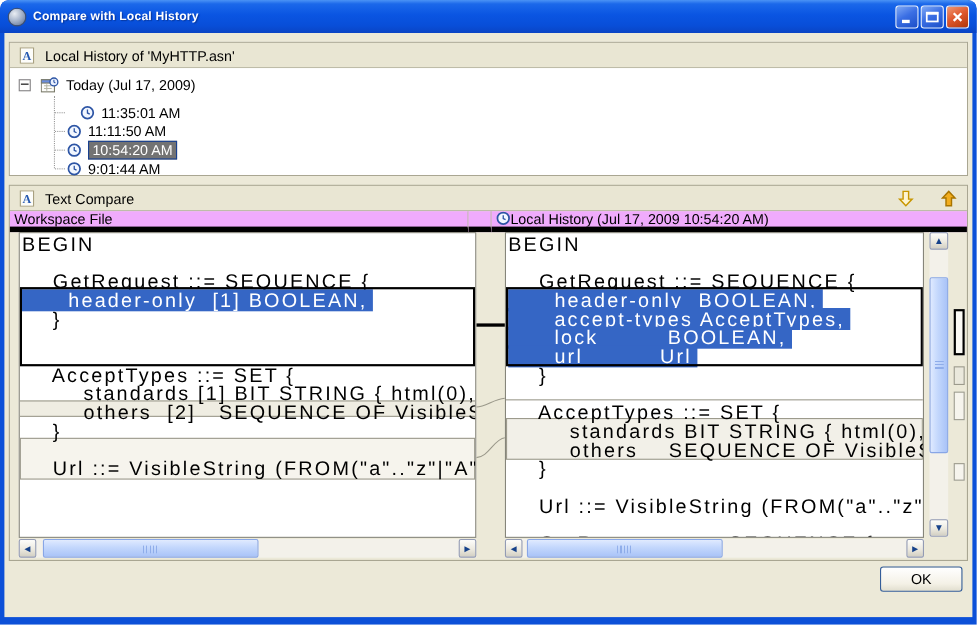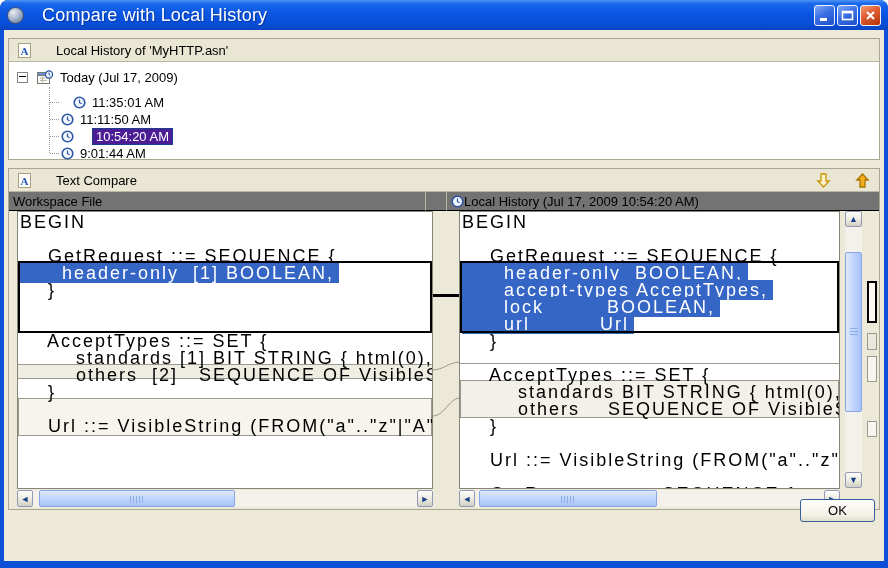--- a/index.html
+++ b/index.html
@@ -5,50 +5,50 @@
   html,body{margin:0;padding:0;background:#fff;}
   .win{position:relative;width:888px;height:568px;background:#0c50d8;overflow:hidden;
        border-radius:8px 8px 0 0;font-family:"Liberation Sans",sans-serif;font-size:13px;color:#000;}
   
   .titlebar{position:absolute;top:0;left:0;right:0;height:30px;
     background:linear-gradient(180deg,#4b93f5 0%,#1b68ea 12%,#0a55e2 45%,#084ed8 78%,#0a44c4 100%);
     display:flex;align-items:center;padding:0 7px;box-sizing:border-box;border-radius:8px 8px 0 0;}
   .title-icon{width:15px;height:15px;border-radius:50%;
     background:radial-gradient(circle at 35% 30%,#e9edf3,#9aa9c2 55%,#5c6e90 95%);
     border:1px solid #3e4f70;flex:0 0 auto;}
-  .title-text{color:#fff;font-weight:normal;font-size:18px;margin-left:18px;flex:1 1 auto;
+  .title-text{color:#fff;font-weight:bold;font-size:11px;margin-left:6px;flex:1 1 auto;
     text-shadow:1px 1px 1px #0838a0;letter-spacing:.2px;}
   .tb-btns{display:flex;gap:2px;}
   .tb-btn{width:21px;height:21px;border:1px solid #eef2fb;border-radius:3px;box-sizing:border-box;
     display:flex;align-items:center;justify-content:center;padding:0;cursor:default;}
   .tb-blue{background:linear-gradient(150deg,#7fa9f5 0%,#3b6fe4 45%,#1c4fc8 100%);}
   .tb-red{background:linear-gradient(150deg,#f09a74 0%,#e05a30 45%,#b03508 100%);}
   
   .client{position:absolute;left:4px;right:4px;top:30px;bottom:7px;background:#ece9d8;}
   .group{position:absolute;border:1px solid #a9a692;box-sizing:border-box;background:#fff;}
   .g1{left:4px;top:8px;width:872px;height:122px;}
   .g2{left:4px;top:138px;width:872px;height:342px;background:#ece9d8;}
   .ghdr{height:23px;background:#e9e6d3;border-bottom:1px solid #bab7a4;display:flex;
     align-items:center;padding:0 8px;box-sizing:border-box;}
-  .ghdr .txt{margin-left:24px;}
+  .ghdr .txt{margin-left:9px;}
   
   .tree{position:relative;height:97px;background:#fff;}
   .trow{position:absolute;height:17px;display:flex;align-items:center;white-space:nowrap;}
   .trow .lbl{margin-left:6px;}
-  .sel-lbl{background:#4c1d95;color:#fff;padding:0 3px;border:1px solid #18408f;margin-left:18px;}
+  .sel-lbl{background:#737373;color:#fff;padding:0 3px;border:1px solid #18408f;margin-left:6px;}
   .expander{width:9px;height:9px;background:#fff;border:1px solid #848284;position:relative;flex:0 0 auto;}
   .expander:before{content:"";position:absolute;left:1px;right:1px;top:3px;height:1px;background:#000;}
   .vdots{position:absolute;left:40px;top:25px;width:1px;height:66px;border-left:1px dotted #9a9a9a;}
   .hdots{position:absolute;left:41px;width:9px;height:1px;border-top:1px dotted #9a9a9a;}
   
   .navbtns{margin-left:auto;display:flex;gap:22px;align-items:center;}
   .navbtn{background:none;border:none;padding:0;width:17px;height:17px;cursor:default;}
   .colhdrs{position:absolute;left:0;right:0;top:23px;height:19px;display:flex;}
-  .ch{box-sizing:border-box;background:#737373;border-right:1px solid #bab7a4;border-bottom:1px solid #000000;
-      display:flex;align-items:center;padding:0 4px;overflow:hidden;white-space:nowrap;}
+  .ch{box-sizing:border-box;background:#f0abfc;border-right:1px solid #bab7a4;border-bottom:5px solid #000000;
+      display:flex;padding:0 4px;overflow:hidden;white-space:nowrap;}
   .ch1{width:417px;}
   .ch2{width:21px;}
   .ch3{flex:1;border-right:none;}
   .ch3 .txt{margin-left:0;}
   
   .cmpbody{position:absolute;left:0;right:0;top:42px;bottom:0;}
   .pane{position:absolute;top:0;height:278px;background:#fff;border:1px solid #86857a;
         box-sizing:border-box;overflow:hidden;}
   .pane-left{left:8px;width:416px;}
   .pane-right{left:450px;width:381px;}
@@ -87,21 +87,21 @@
   .vthumb:after{content:"";position:absolute;top:50%;margin-top:-4px;left:4px;width:8px;height:8px;
     background:repeating-linear-gradient(180deg,#8fadea 0 1px,rgba(0,0,0,0) 1px 3px);}
   
   .ruler{position:absolute;left:856px;top:0;width:15px;height:295px;}
   .mk{position:absolute;left:2px;width:10px;box-sizing:border-box;cursor:default;}
   .mk-cur{top:70px;height:42px;border:2px solid #000;background:#fbfaf5;}
   .mk-a{top:122px;height:17px;border:1px solid #9c9a8c;background:#eae8dc;}
   .mk-b{top:145px;height:26px;border:1px solid #9c9a8c;background:#f6f4ed;}
   .mk-c{top:210px;height:16px;border:1px solid #9c9a8c;background:#f6f4ed;}
   
-  .okbtn{position:absolute;left:796px;top:469px;width:75px;height:23px;border:1px solid #355e9a;border-radius:3px;
+  .okbtn{position:absolute;left:796px;top:485px;width:75px;height:23px;border:1px solid #355e9a;border-radius:3px;
     background:linear-gradient(180deg,#ffffff 0%,#f4f1e6 70%,#e2dfcf 100%);
     font-family:"Liberation Sans",sans-serif;font-size:13px;color:#000;cursor:default;}
   .icon{flex:0 0 auto;display:inline-flex;}
 </style>
 </head>
 <body>
 
 <div class="win">
 
   <div class="titlebar">

